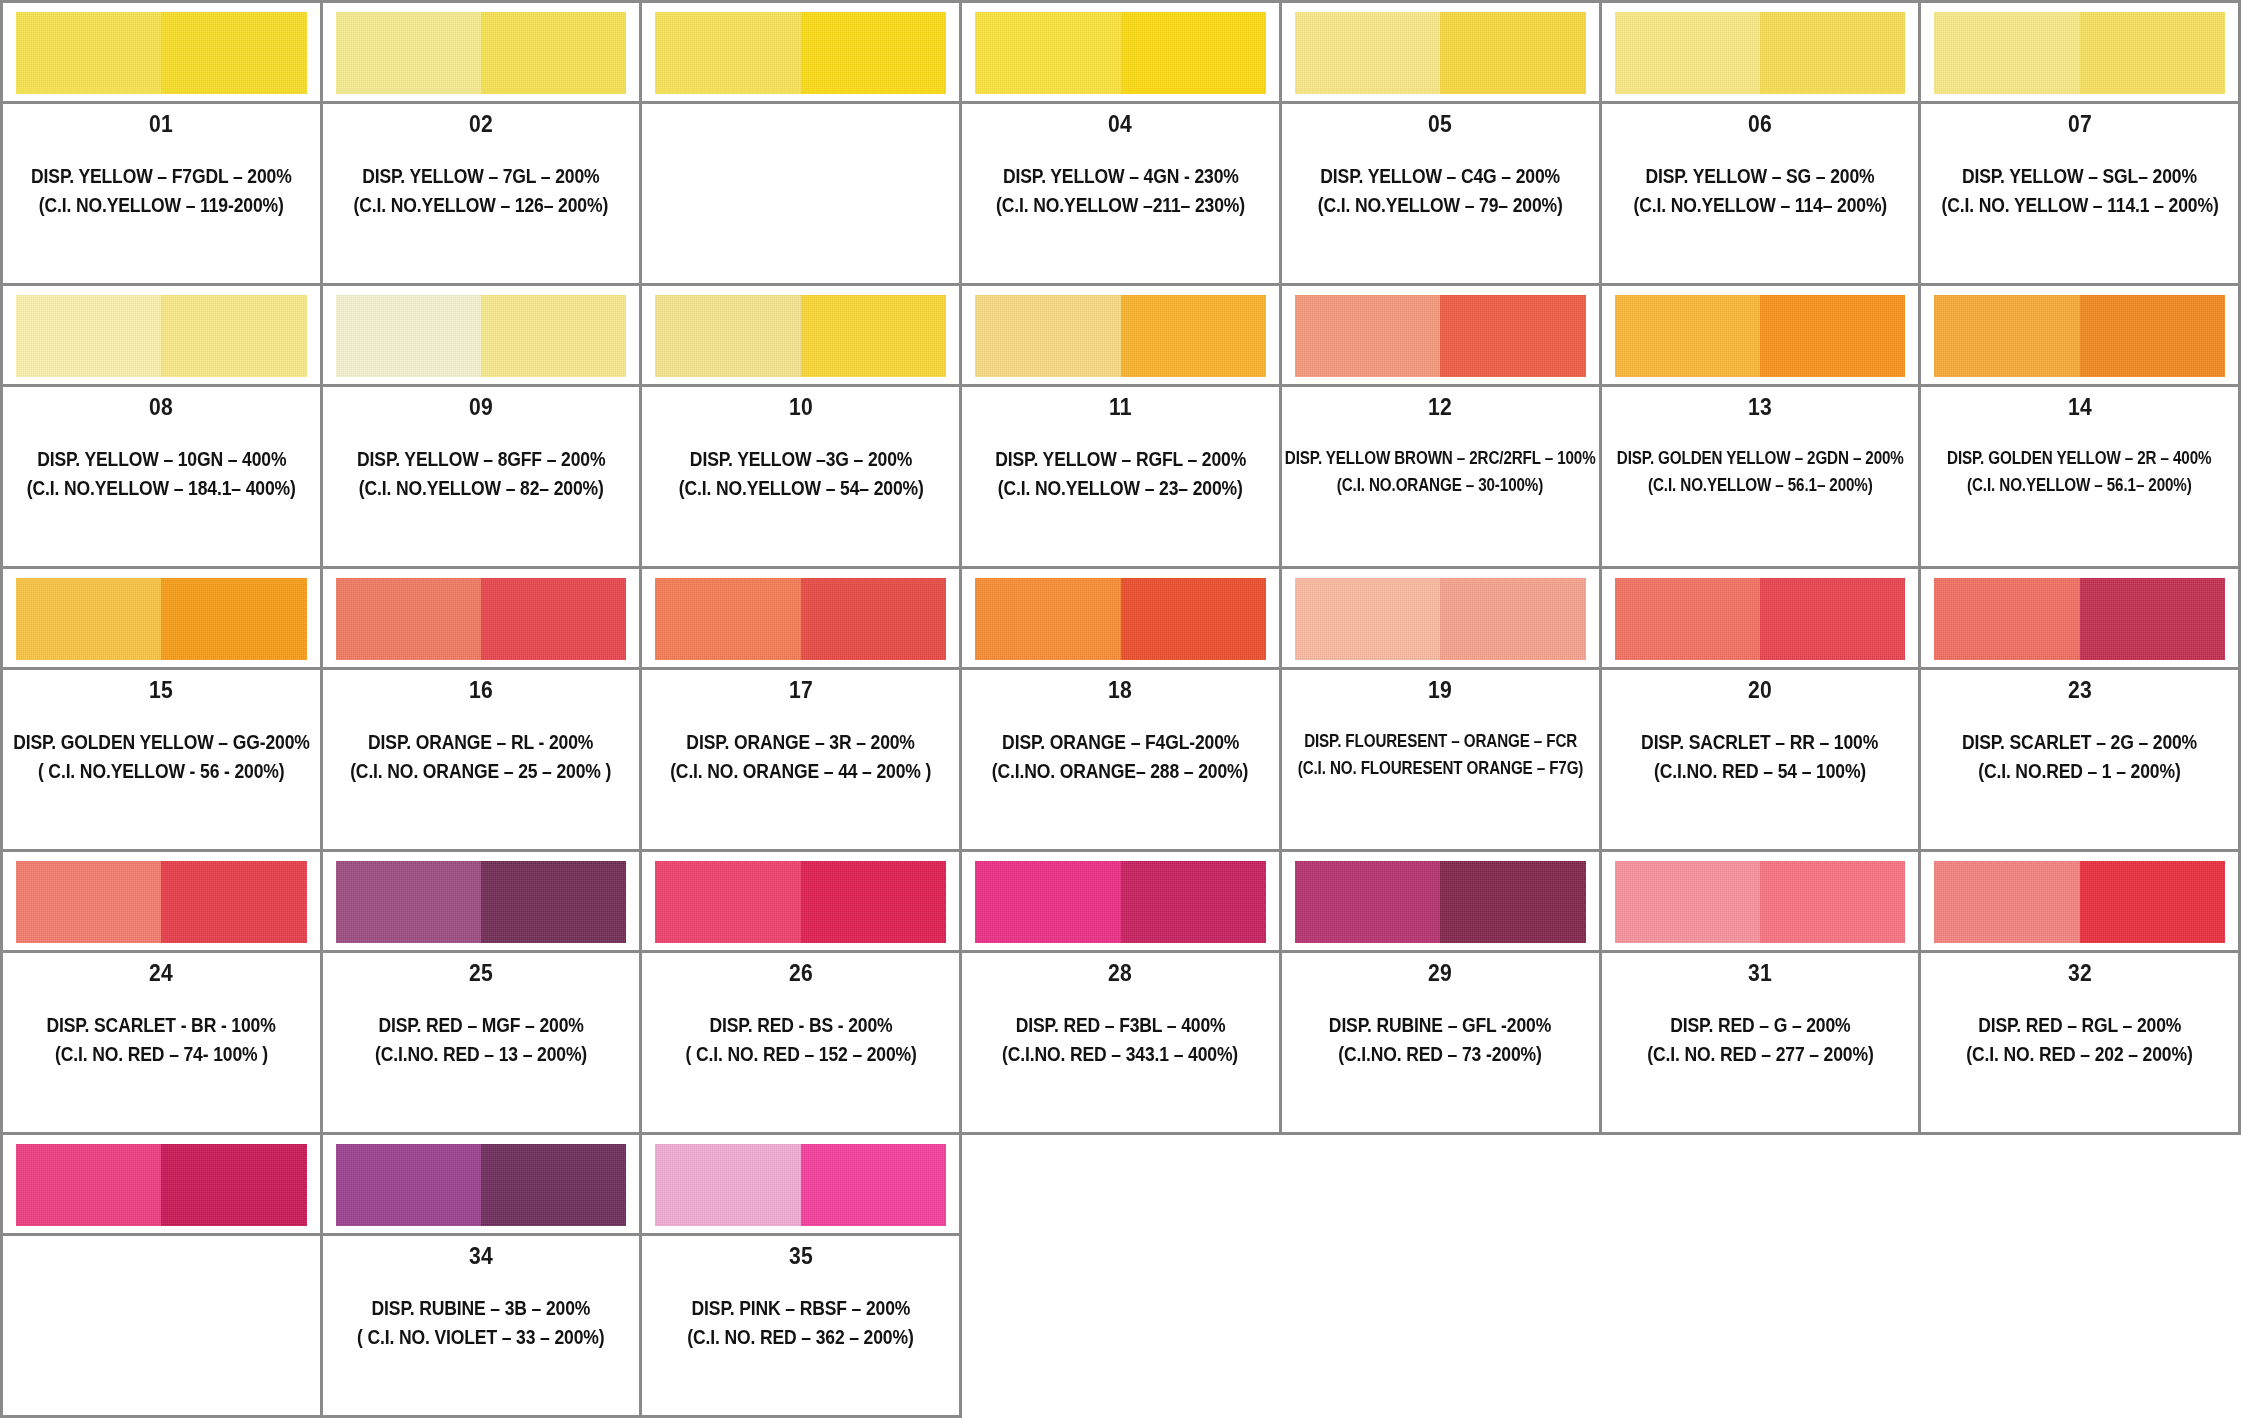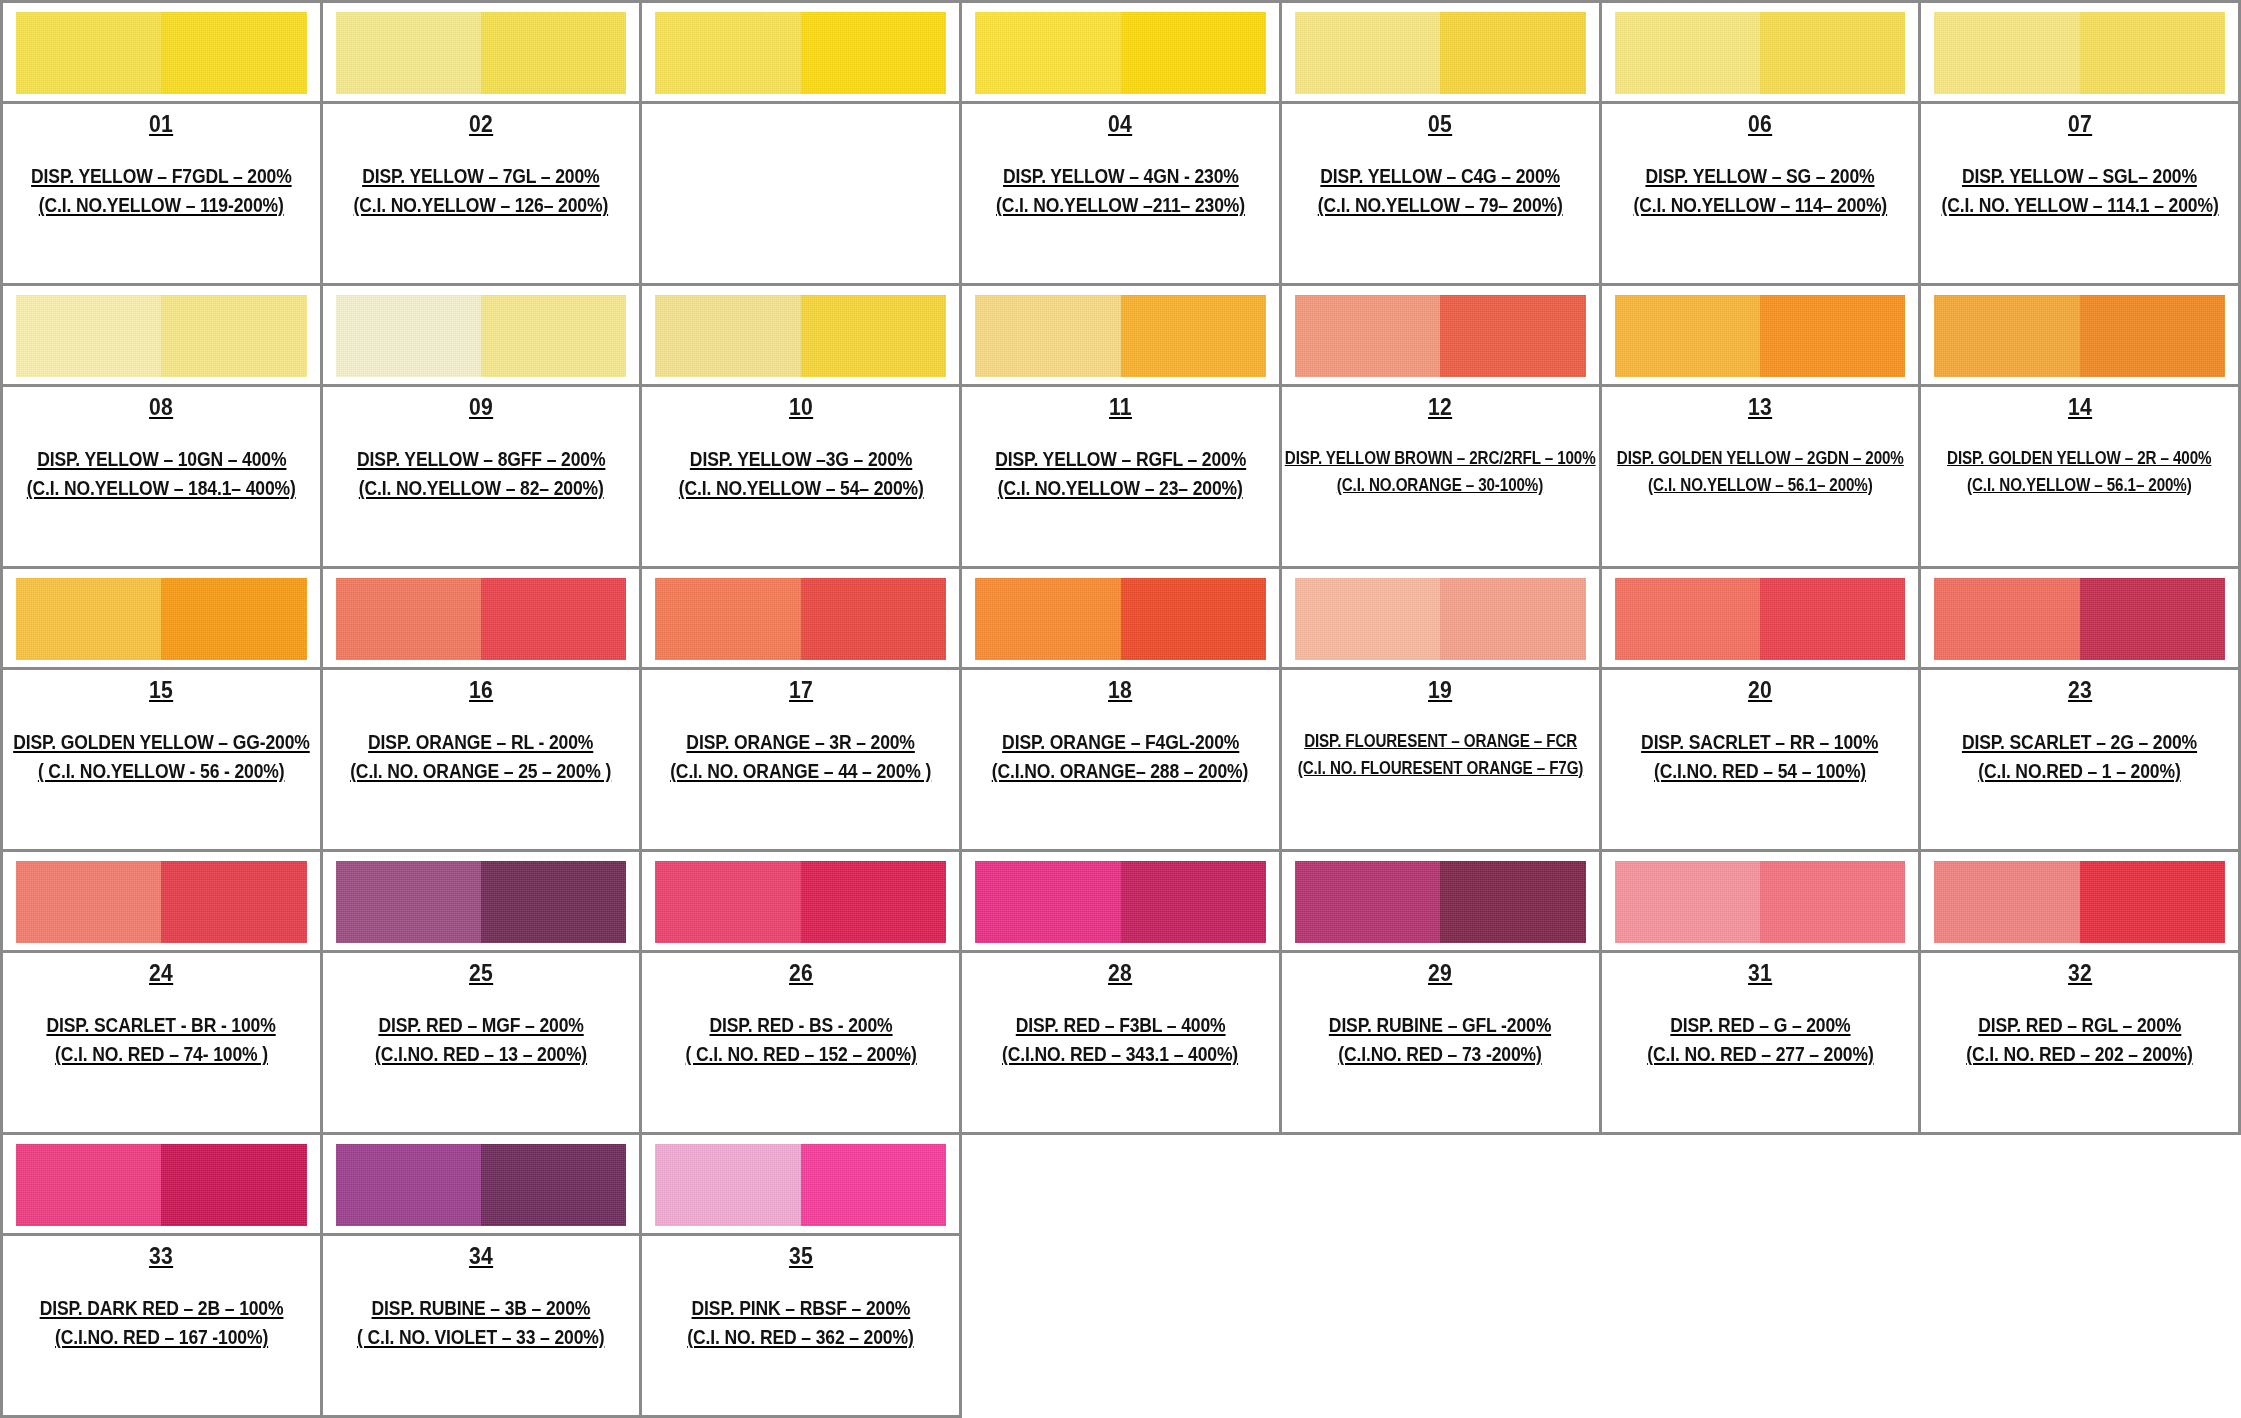--- a/index.html
+++ b/index.html
@@ -31,21 +31,20 @@
     border-left: 3px solid #8a8a8a;
   }
   .cell {
     box-sizing: border-box;
     border-right: 3px solid #8a8a8a;
     border-bottom: 3px solid #8a8a8a;
     display: flex;
     flex-direction: column;
     background: #ffffff;
     overflow: hidden;
-    text-decoration: underline;
   }
   .swatch-pane {
     box-sizing: border-box;
     height: 101px;
     padding: 9px 13px 7px 13px;
     display: flex;
     border-bottom: 3px solid #8a8a8a;
     background: #ffffff;
   }
   .swatch {
@@ -467,25 +466,20 @@
           <div class="ci">(C.I. NO. RED – 202 – 200%)</div>
         </div>
       </div>
       <div class="cell">
         <div class="swatch-pane">
           <div class="swatch">
             <div class="half" style="background: rgb(236, 59, 127);"></div>
             <div class="half" style="background: rgb(201, 20, 84);"></div>
           </div>
         </div>
-        <div class="label-pane">
-          <div class="idx">33</div>
-          <div class="name">DISP. DARK RED – 2B – 100%</div>
-          <div class="ci">(C.I.NO. RED – 167 -100%)</div>
-        </div>
       </div>
       <div class="cell">
         <div class="swatch-pane">
           <div class="swatch">
             <div class="half" style="background: rgb(154, 62, 141);"></div>
             <div class="half" style="background: rgb(109, 42, 90);"></div>
           </div>
         </div>
         <div class="label-pane">
           <div class="idx">34</div>

